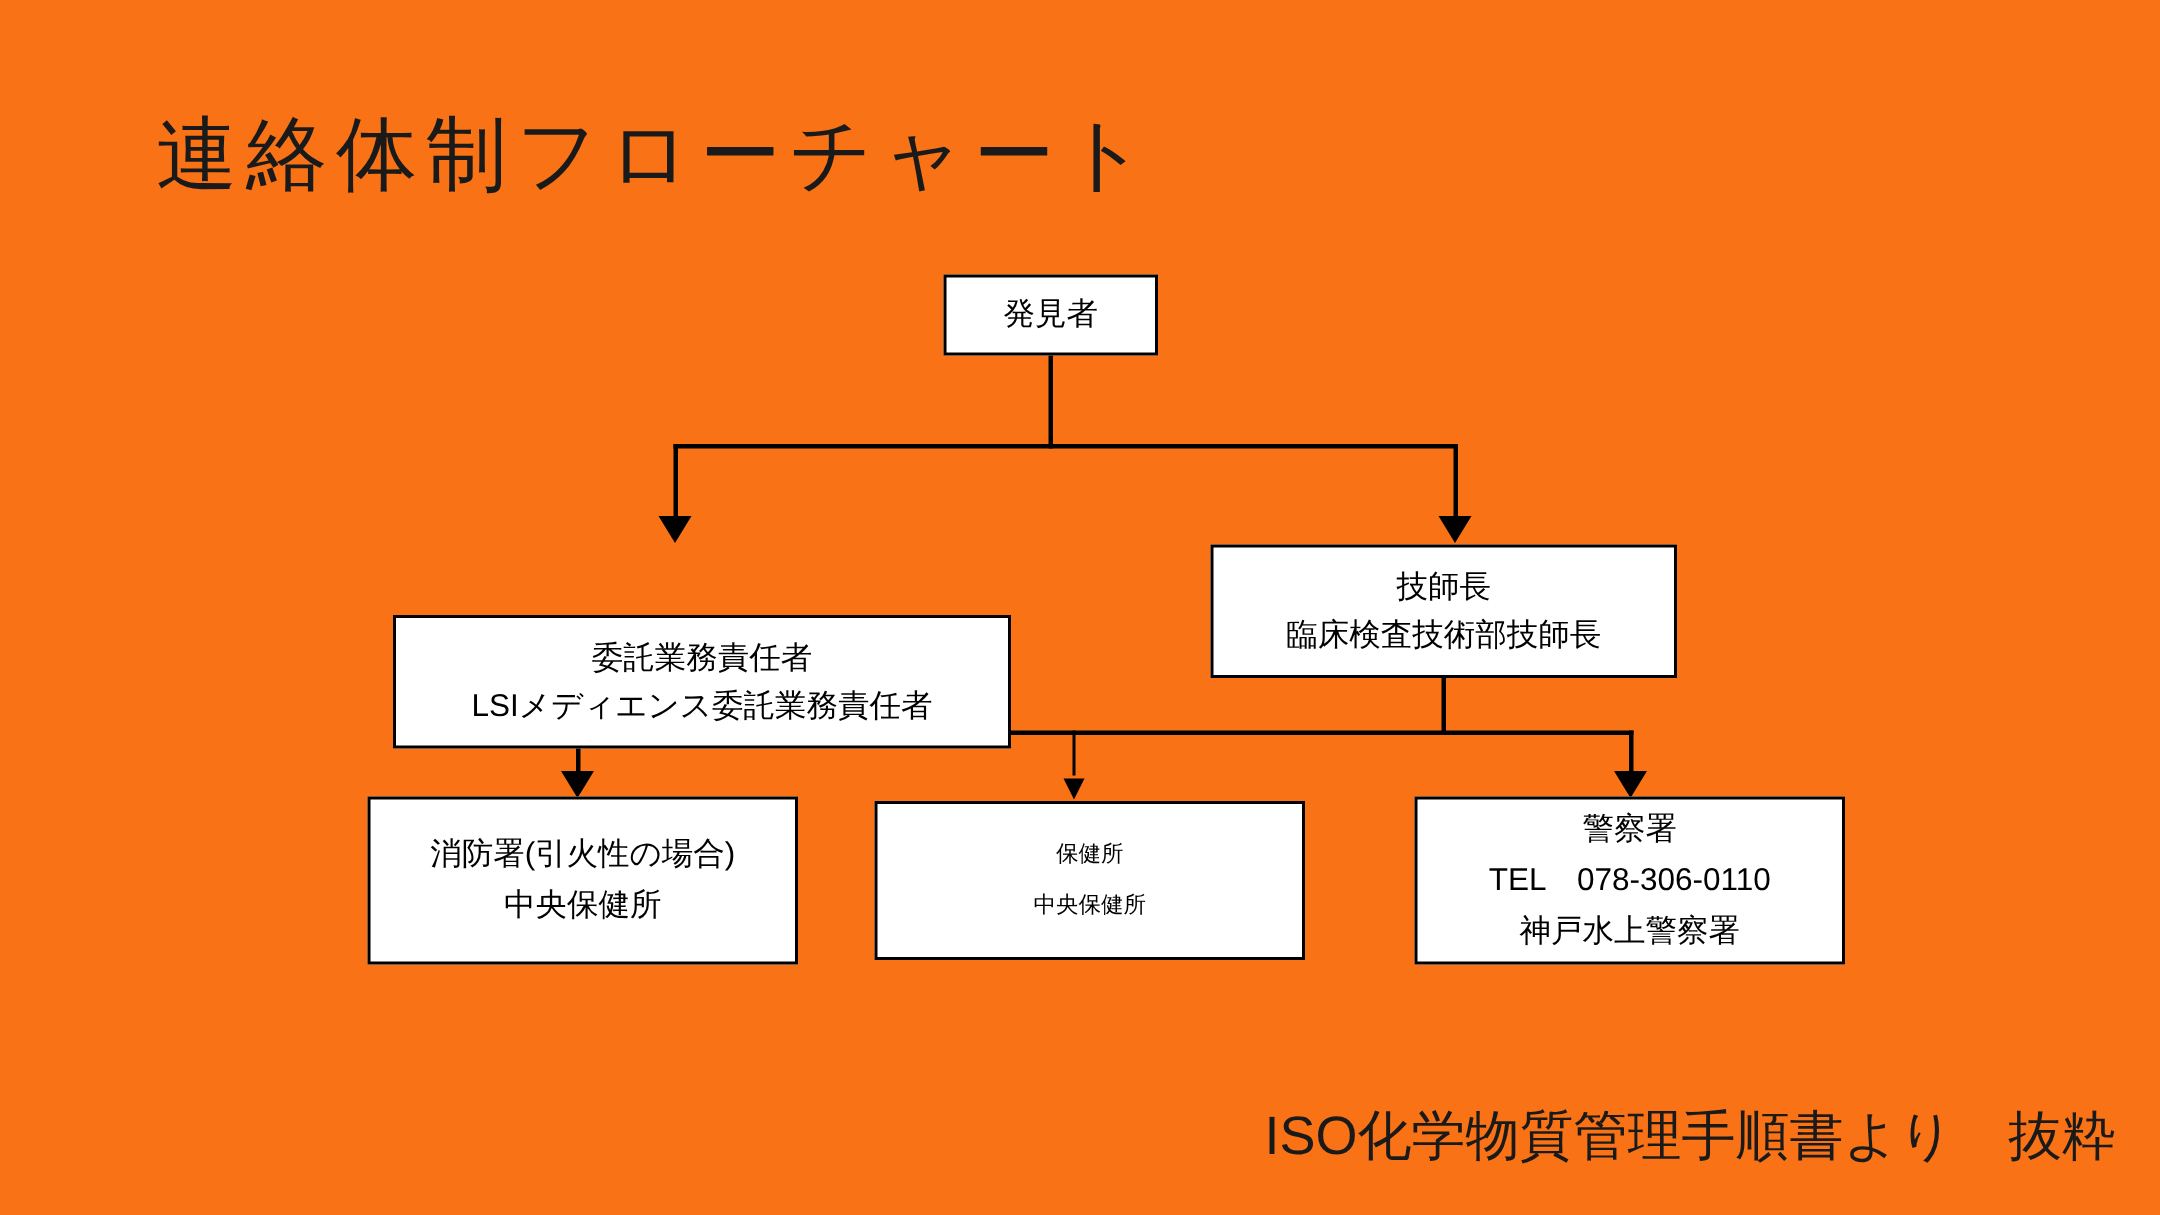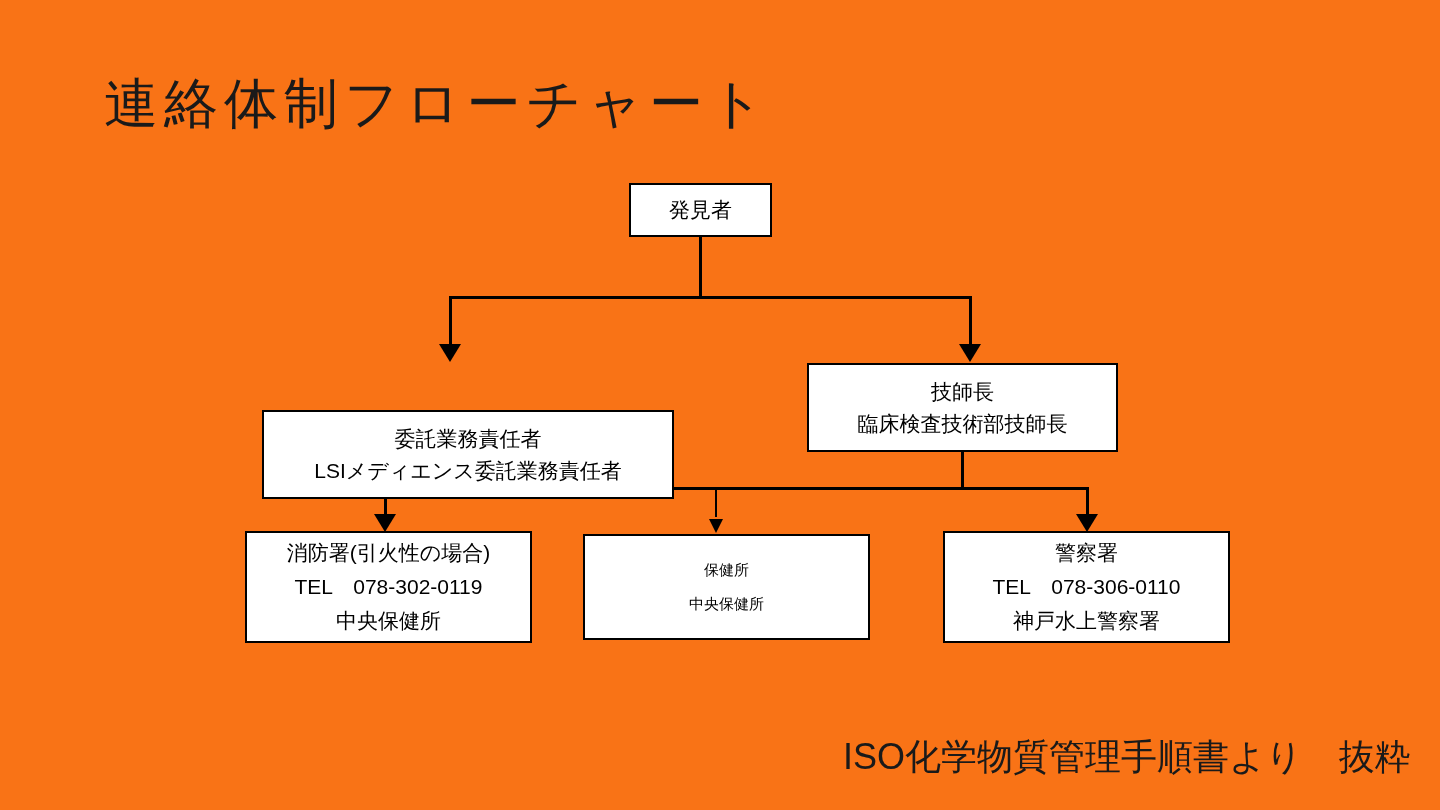--- a/index.html
+++ b/index.html
@@ -178,21 +178,20 @@
     <span class="line">LSIメディエンス委託業務責任者</span>
   </div>
 
   <div class="node" id="node-chief">
     <span class="line">技師長</span>
     <span class="line">臨床検査技術部技師長</span>
   </div>
 
   <div class="node" id="node-fire">
     <span class="line">消防署(引火性の場合)</span>
-    <span class="line">TEL　078-302-0119</span>
     <span class="line">中央保健所</span>
   </div>
 
   <div class="node" id="node-health">
     <span class="line">保健所</span>
     <span class="line">中央保健所</span>
   </div>
 
   <div class="node" id="node-police">
     <span class="line">警察署</span>

